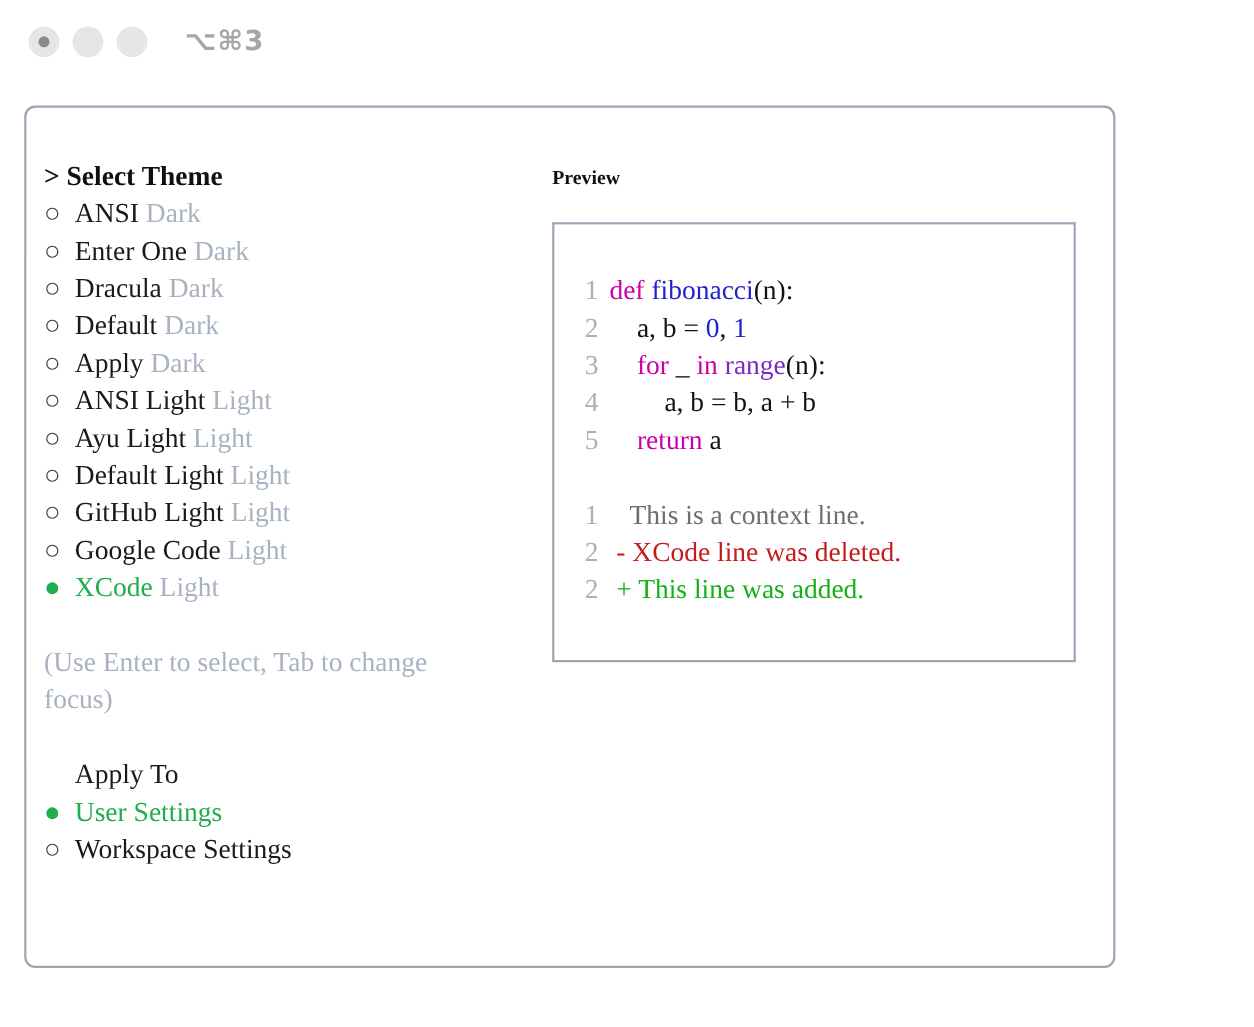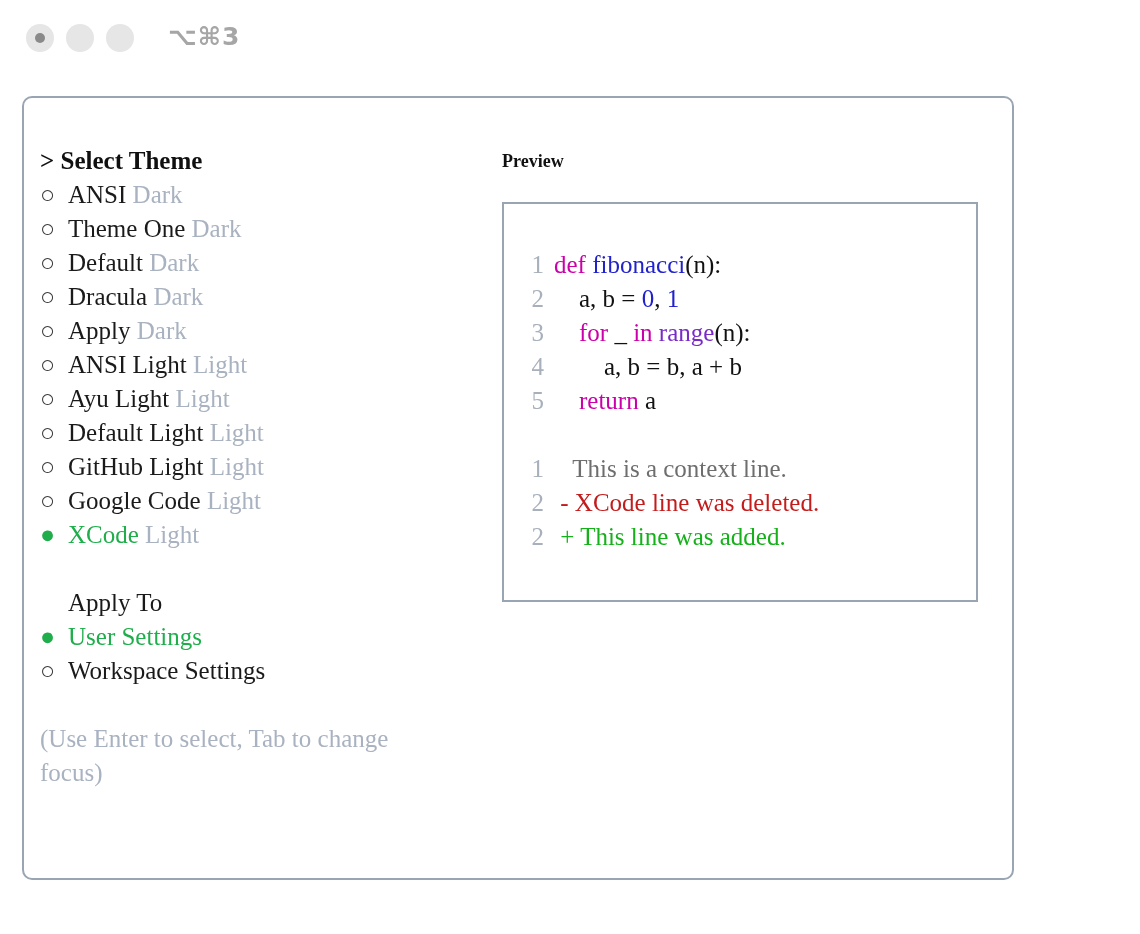--- a/index.html
+++ b/index.html
@@ -180,41 +180,41 @@
     <div id="shortcut-label">⌥⌘3</div>
   </div>
 
   <div id="main-panel">
 
     <div id="theme-column">
       <div class="heading">&gt; Select Theme</div>
 
       <div id="theme-list">
           <div class="opt-row"><span class="marker off">○</span><span class="opt-name">ANSI</span><span class="opt-kind"> Dark</span></div>
-          <div class="opt-row"><span class="marker off">○</span><span class="opt-name">Theme One</span><span class="opt-kind"> Dark</span></div>
+          <div class="opt-row"><span class="marker off">○</span><span class="opt-name">Enter One</span><span class="opt-kind"> Dark</span></div>
+          <div class="opt-row"><span class="marker off">○</span><span class="opt-name">Dracula</span><span class="opt-kind"> Dark</span></div>
           <div class="opt-row"><span class="marker off">○</span><span class="opt-name">Default</span><span class="opt-kind"> Dark</span></div>
-          <div class="opt-row"><span class="marker off">○</span><span class="opt-name">Dracula</span><span class="opt-kind"> Dark</span></div>
           <div class="opt-row"><span class="marker off">○</span><span class="opt-name">Apply</span><span class="opt-kind"> Dark</span></div>
           <div class="opt-row"><span class="marker off">○</span><span class="opt-name">ANSI Light</span><span class="opt-kind"> Light</span></div>
           <div class="opt-row"><span class="marker off">○</span><span class="opt-name">Ayu Light</span><span class="opt-kind"> Light</span></div>
           <div class="opt-row"><span class="marker off">○</span><span class="opt-name">Default Light</span><span class="opt-kind"> Light</span></div>
           <div class="opt-row"><span class="marker off">○</span><span class="opt-name">GitHub Light</span><span class="opt-kind"> Light</span></div>
           <div class="opt-row"><span class="marker off">○</span><span class="opt-name">Google Code</span><span class="opt-kind"> Light</span></div>
           <div class="opt-row"><span class="marker on">●</span><span class="opt-name sel">XCode</span><span class="opt-kind"> Light</span></div>
         </div>
 
+      <div id="hint-text">(Use Enter to select, Tab to change focus)</div>
+
       <div id="apply-section">
         <div id="apply-heading">Apply To</div>
         <div id="apply-list">
             <div class="opt-row"><span class="marker on">●</span><span class="opt-name sel">User Settings</span></div>
             <div class="opt-row"><span class="marker off">○</span><span class="opt-name">Workspace Settings</span></div>
           </div>
       </div>
-
-      <div id="hint-text">(Use Enter to select, Tab to change focus)</div>
     </div>
 
     <div id="preview-column">
       <div id="preview-heading">Preview</div>
       <div id="preview-box">
         <div id="code-block">
             <div class="code-line"><span class="ln">1</span><span class="kw">def</span><span class="plain"> </span><span class="fn">fibonacci</span><span class="plain">(n):</span></div>
             <div class="code-line"><span class="ln">2</span><span class="plain">    a, b = </span><span class="num">0</span><span class="plain">, </span><span class="num">1</span></div>
             <div class="code-line"><span class="ln">3</span><span class="plain">    </span><span class="kw">for</span><span class="plain"> _ </span><span class="kw">in</span><span class="plain"> </span><span class="bi">range</span><span class="plain">(n):</span></div>
             <div class="code-line"><span class="ln">4</span><span class="plain">        a, b = b, a + b</span></div>

